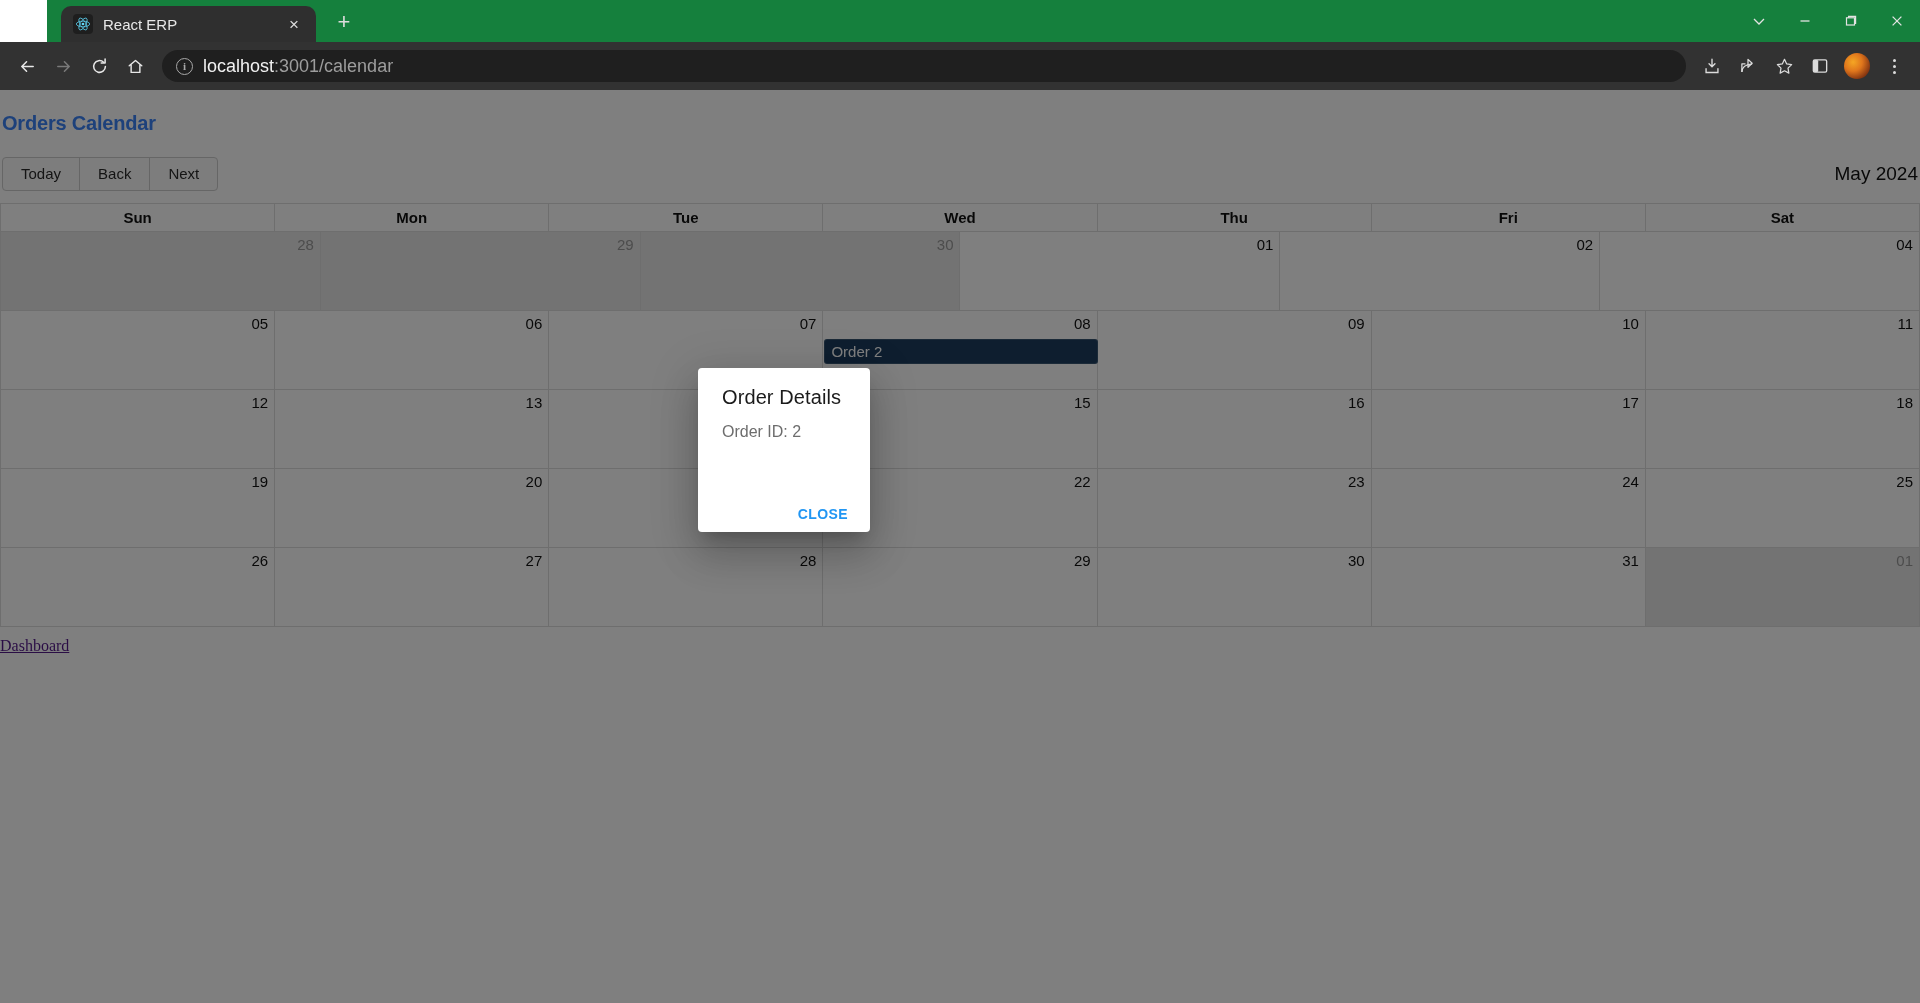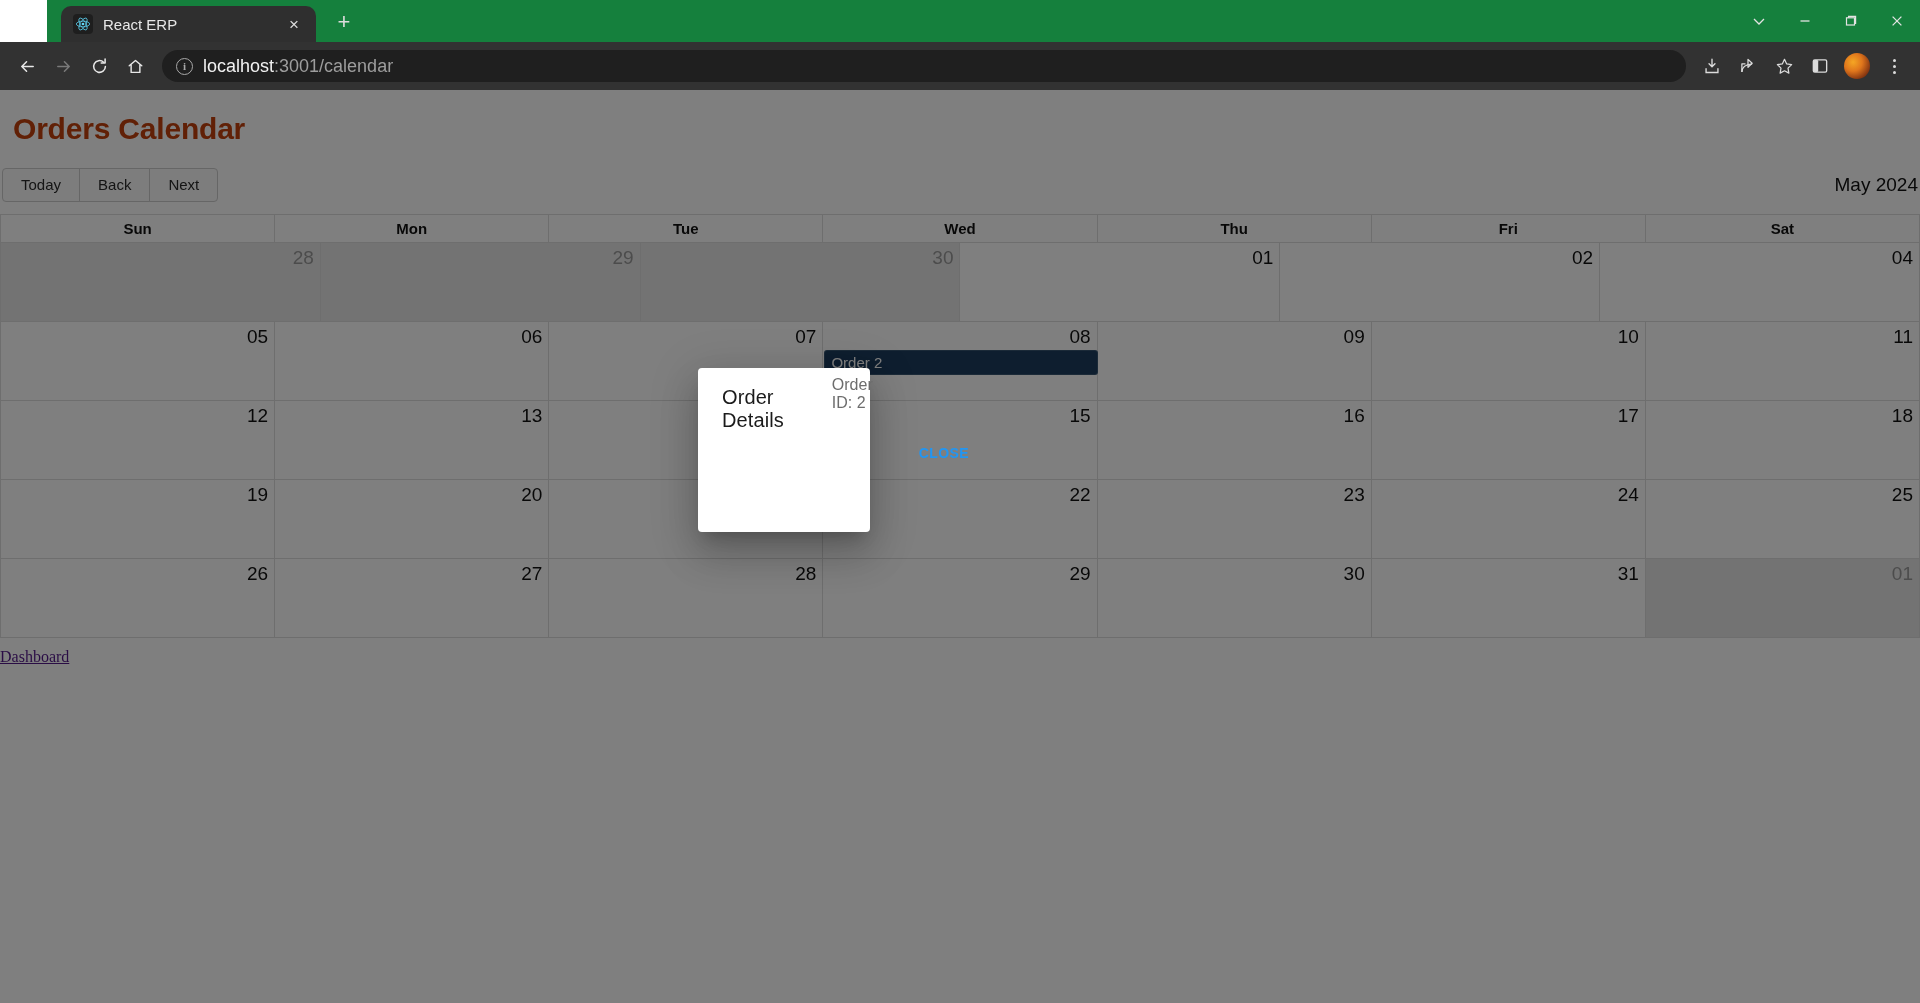--- a/index.html
+++ b/index.html
@@ -90,22 +90,22 @@
 
   
   .viewport {
     position: relative;
     width: 1920px; height: calc(1003px - 42px - 48px);
     background: #ffffff; overflow: hidden;
   }
   .page { padding: 0; }
 
   .page-title {
-    font-size: 30px; font-weight: 700; color:#c2410c;
-    padding: 22px 0 0 13px; letter-spacing: -0.2px;
+    font-size: 20px; font-weight: 700; color:#3b82f6;
+    padding: 22px 0 0 2px; letter-spacing: -0.2px;
   }
 
   .rbc-toolbar {
     display:flex; align-items:center; justify-content: space-between;
     margin: 22px 0 12px 0; padding: 0 2px; gap: 8px;
   }
   .btn-group { display:flex; }
   .rbc-btn {
     background: #fbfbfb; border: 1px solid #cccccc;
     padding: 6px 18px; font-size: 15px; color: #2b2b2b;
@@ -129,21 +129,21 @@
     flex: 1 1 0; text-align:center; font-size: 15px; font-weight:700;
     color:#111; padding: 5px 3px; border-right:1px solid #ddd; min-width:0;
   }
   .rbc-week { display:flex; height: 79px; border-bottom:1px solid #ddd; }
   .rbc-day {
     flex: 1 1 0; border-right: 1px solid #ddd; position: relative;
     min-width: 0; background: #ffffff; padding: 4px 6px 0 0;
   }
   .rbc-day.off { background: #e6e6e6; }
   .rbc-datenum {
-    text-align: right; font-size: 19px; color: #111; line-height: 1.2;
+    text-align: right; font-size: 15px; color: #111; line-height: 1.2;
   }
   .rbc-day.off .rbc-datenum { color: #999999; }
   .rbc-event {
     background: #1c3d5e; color:#ffffff; font-size: 15px;
     border-radius: 3px; padding: 3px 6px;
     white-space:nowrap; overflow:hidden; text-overflow:ellipsis;
     cursor:pointer; border: 1px solid rgba(255,255,255,0.12);
   }
   
   .evt-wrap { position:absolute; left:1px; right:-1px; top:28px; z-index:3; }
@@ -156,21 +156,21 @@
 
   
   .backdrop {
     position:absolute; inset:0; background: rgba(0,0,0,0.5); z-index: 50;
   }
   .modal {
     position:absolute; z-index: 60;
     left: 698px; top: 278px; width: 172px; min-height: 164px;
     background:#ffffff; border-radius: 4px;
     box-shadow: 0 11px 15px -7px rgba(0,0,0,.2), 0 24px 38px 3px rgba(0,0,0,.14), 0 9px 46px 8px rgba(0,0,0,.12);
-    display:flex; flex-direction:row;
+    display:flex; flex-direction:column;
     font-family:"Liberation Sans", sans-serif;
   }
   .modal-title {
     font-size: 20px; color:#1b1b1b; font-weight:400;
     padding: 18px 24px 6px 24px; letter-spacing: .1px;
   }
   .modal-body {
     font-size: 16px; color:#6d6d6d; padding: 8px 24px 0 24px; flex:1;
   }
   .modal-actions {

